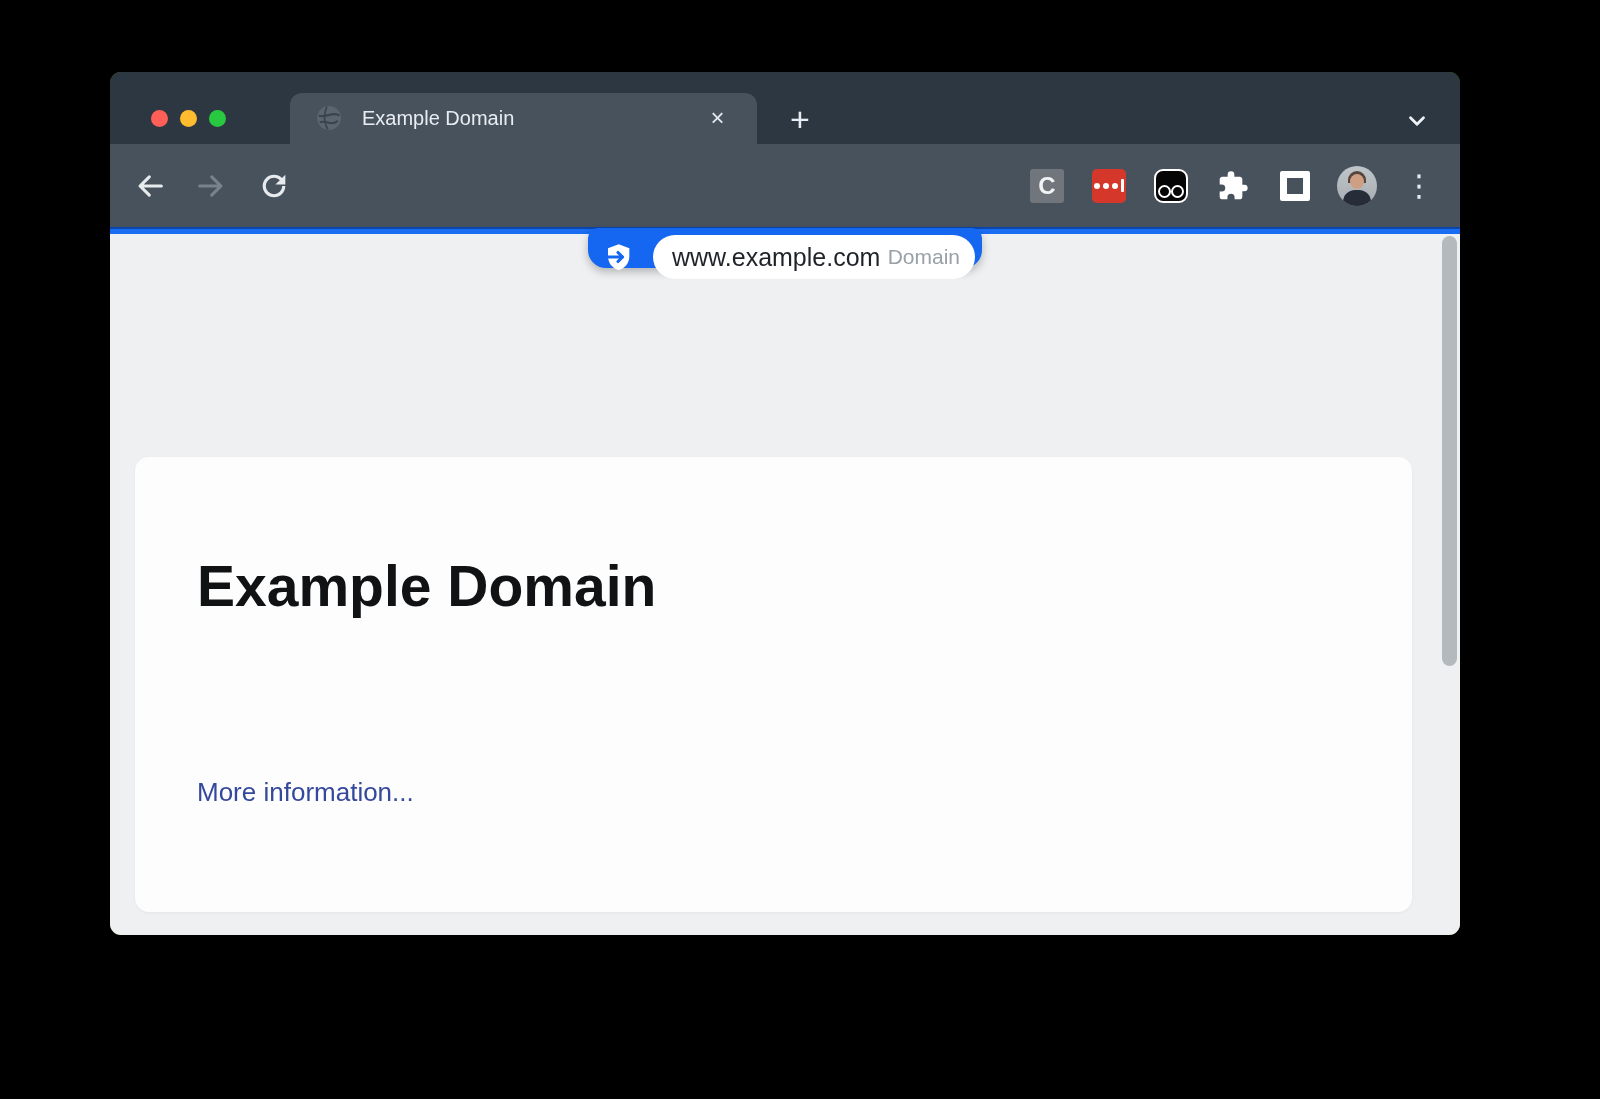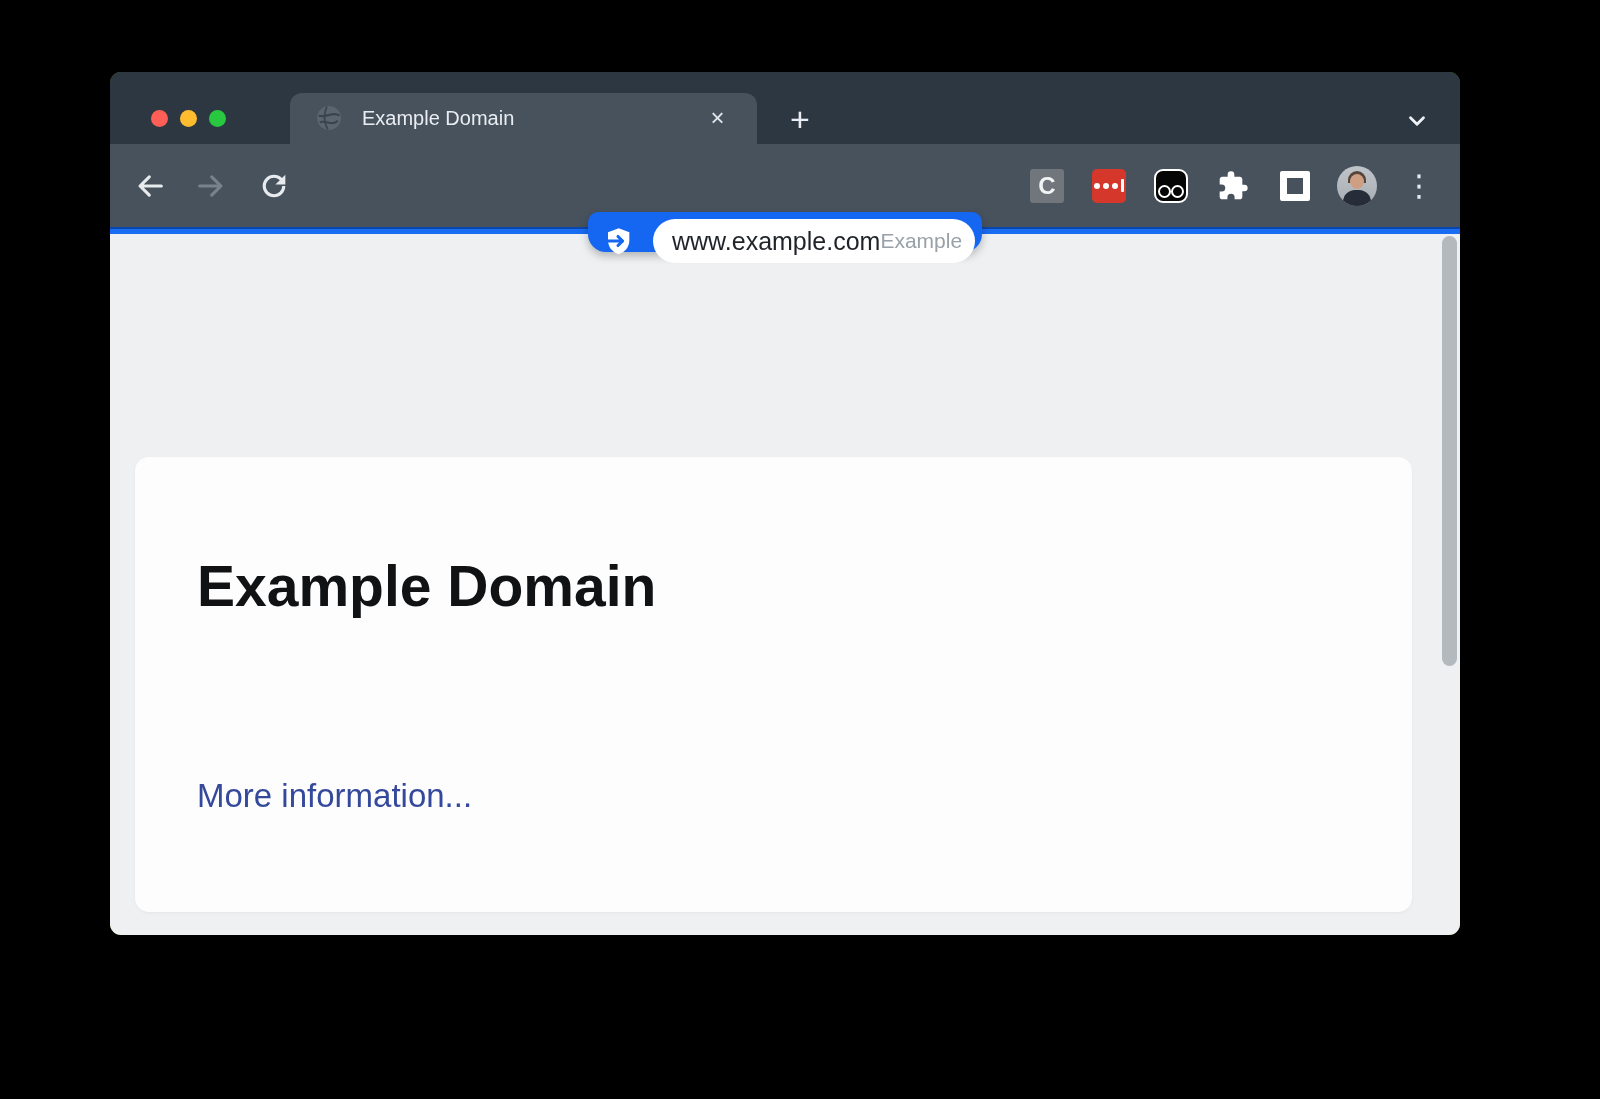--- a/index.html
+++ b/index.html
@@ -55,37 +55,37 @@
   .avatar{width:40px;height:40px;border-radius:50%;background:linear-gradient(#bfc5c9,#a6acb1);
           position:relative;overflow:hidden;}
   .avatar .hair{position:absolute;left:11px;top:5px;width:18px;height:12px;border-radius:9px 9px 0 0;background:#55453a;}
   .avatar .face{position:absolute;left:13px;top:8px;width:14px;height:15px;border-radius:50%;background:#cf9f84;}
   .avatar .body{position:absolute;left:6px;top:24px;width:28px;height:20px;border-radius:12px 12px 0 0;background:#272d38;}
   .menu-dots{font-size:30px;color:#e6eaee;line-height:30px;}
 
   
   .indicator-bar{position:absolute;left:0;top:155px;width:100%;height:7px;
                  background:linear-gradient(to bottom,#0b46ad 0 2px,#1a6cf2 2px);z-index:5;}
-  .iso-pill{position:absolute;left:478px;top:140px;width:394px;height:40px;background:#1567f2;
+  .iso-pill{position:absolute;left:478px;top:156px;width:394px;height:40px;background:#1567f2;
             border-radius:10px 10px 18px 18px;z-index:6;box-shadow:0 4px 8px rgba(0,0,0,.25);}
   .iso-shield{position:absolute;left:14px;top:13px;width:32px;height:32px;}
   .iso-inner{position:absolute;left:65px;top:7px;width:322px;height:44px;background:#fff;
              border-radius:22px;display:flex;align-items:center;}
   .iso-domain{margin-left:19px;font-size:25px;color:#1f2328;white-space:nowrap;}
   .iso-expand{margin-left:auto;margin-right:15px;font-size:21px;color:#98a0a8;cursor:pointer;}
 
   
   .content{position:absolute;left:0;top:162px;width:100%;height:701px;background:#eef0f2;}
   .card{position:absolute;left:25px;top:223px;width:1277px;height:455px;background:#fdfdfe;
         border-radius:14px;box-shadow:0 1px 3px rgba(0,0,0,.05);}
   .h1{position:absolute;left:62px;top:100px;font-size:57px;font-weight:bold;color:#101214;
       line-height:1.05;white-space:nowrap;}
   .para{position:absolute;left:62px;top:212px;width:1120px;font-size:29px;line-height:39px;
         color:#202124;}
-  .morelink{position:absolute;left:62px;top:320px;font-size:33px;color:#35499c;
+  .morelink{position:absolute;left:62px;top:320px;font-size:26px;color:#35499c;
             text-decoration:none;cursor:pointer;}
   .scroll-thumb{position:absolute;right:3px;top:2px;width:15px;height:430px;border-radius:8px;
                 background:#b3b9bd;}
   svg{display:block;}
 </style>
 </head>
 <body>
 
 <div class="stage">
   <div class="window">
@@ -177,21 +177,21 @@
     <div class="iso-pill">
       <span class="iso-shield">
         <svg width="32" height="32" viewBox="0 0 24 24">
           <path d="M12.5 2.5l8 3v6c0 5-3.4 9.3-8 10.4-4.6-1.1-8-5.4-8-10.4v-6l8-3z" fill="#ffffff"></path>
           <path d="M3 12h12.2" stroke="#1567f2" stroke-width="2.3" stroke-linecap="round"></path>
           <path d="M12 8.6L15.4 12 12 15.4" stroke="#1567f2" stroke-width="2.3" fill="none" stroke-linecap="round" stroke-linejoin="round"></path>
         </svg>
       </span>
       <div class="iso-inner">
         <span class="iso-domain">www.example.com</span>
-        <span class="iso-expand">Example</span>
+        <span class="iso-expand">Domain</span>
       </div>
     </div>
 
     <div class="content">
       <div class="card">
         <div class="h1">Example Domain</div>
         <a class="morelink">More information...</a>
       </div>
       <div class="scroll-thumb"></div>
     </div>

